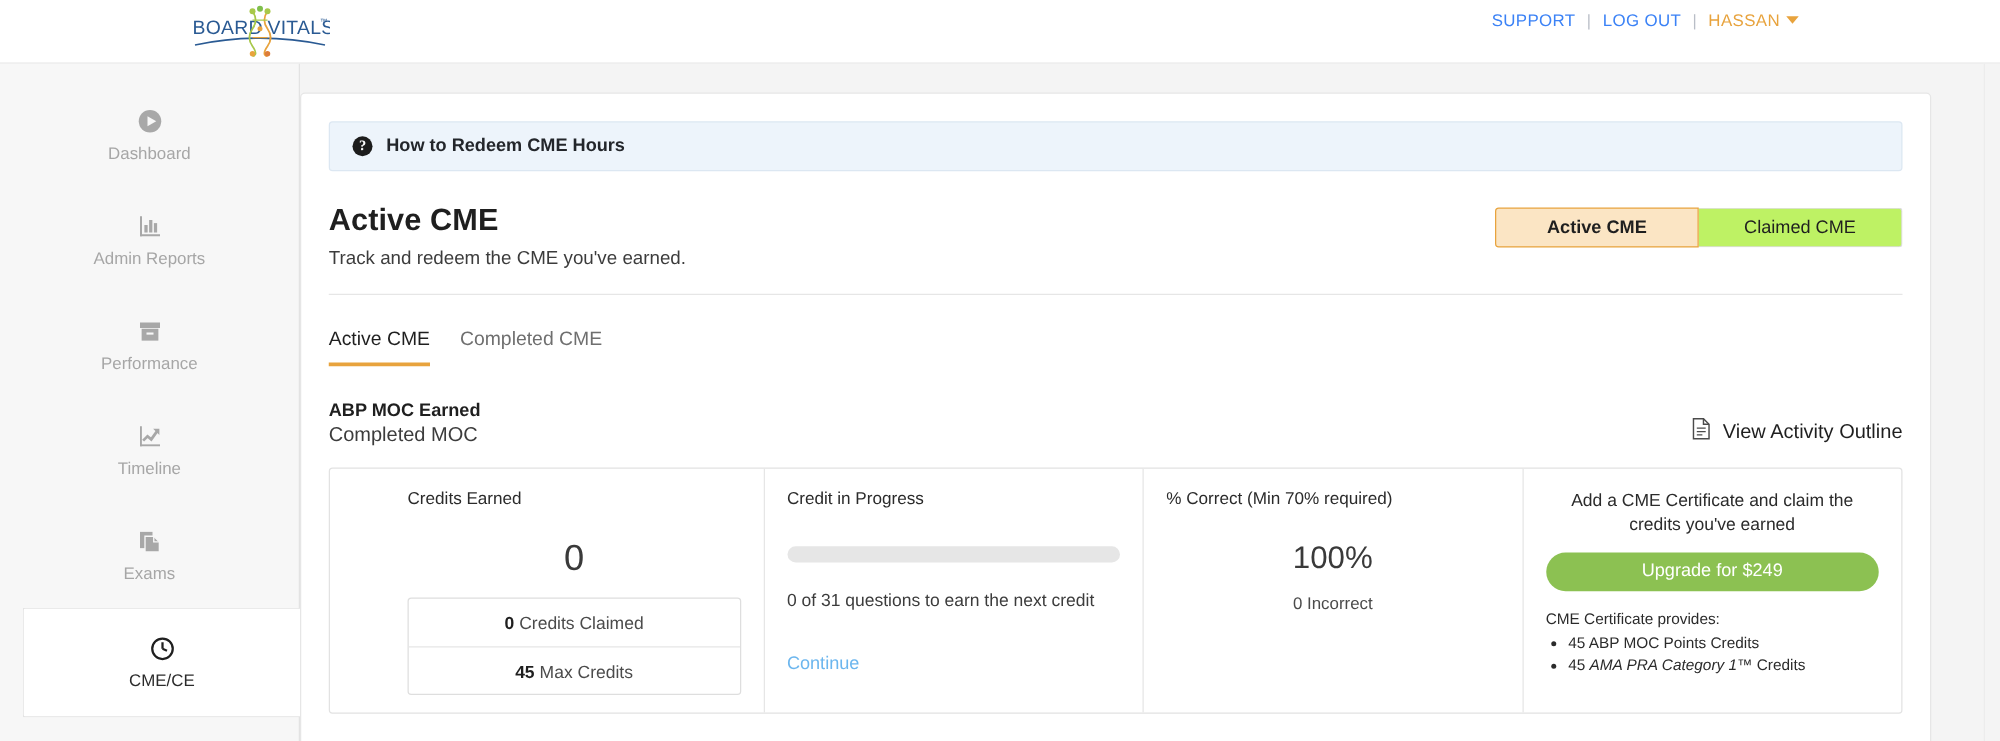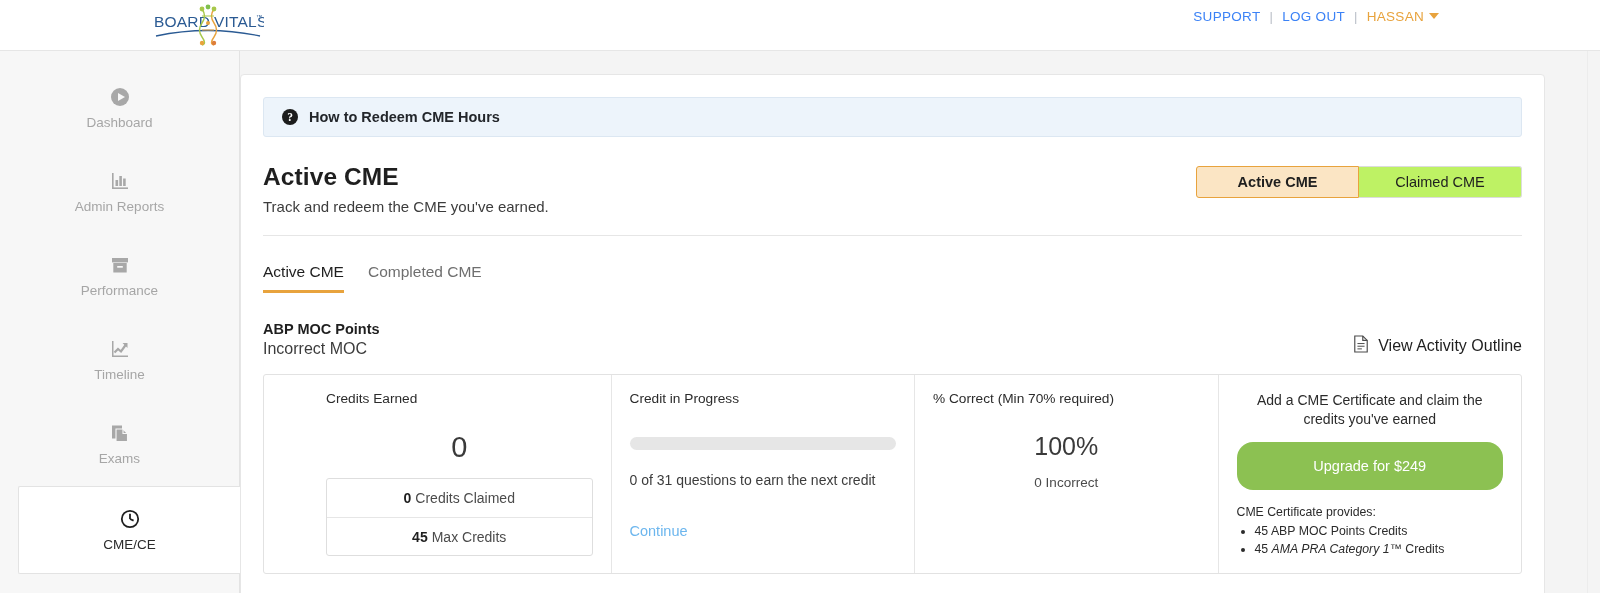--- a/index.html
+++ b/index.html
@@ -158,21 +158,21 @@
   }
 
   .pct { text-align: center; font-size: 25px; color: #3a3a3a; margin-top: 28px; line-height: 1; }
   .pct-sub { text-align: center; font-size: 13.5px; color: #4b4b4b; margin-top: 16px; }
 
   .promo-text {
     text-align: center; font-size: 14px; color: #2b2b2b; line-height: 1.35;
     padding: 0 6px;
   }
   .upgrade-btn {
-    display: block; width: 100%; height: 48px; margin-top: 13px;
+    display: block; width: 100%; height: 31px; margin-top: 13px;
     background: #8cc152; border: none; border-radius: 16px;
     color: #ffffff; font-size: 14.5px; cursor: pointer;
     font-family: "Liberation Sans", sans-serif;
   }
   .provides { font-size: 12.3px; color: #2b2b2b; margin-top: 15px; }
   .provides ul { margin: 3px 0 0 18px; }
   .provides li { font-size: 12.3px; color: #2b2b2b; line-height: 1.5; }
   .provides li i { font-style: italic; }
 
   .vscroll {
@@ -309,22 +309,22 @@
 
       <div class="hrule"></div>
 
       <div class="tabs">
         <div class="tab on">Active CME</div>
         <div class="tab">Completed CME</div>
       </div>
 
       <div class="activity-row">
         <div>
-          <div class="act-name">ABP MOC Points</div>
-          <div class="act-sub">Incorrect MOC</div>
+          <div class="act-name">ABP MOC Earned</div>
+          <div class="act-sub">Completed MOC</div>
         </div>
         <div class="outline-link">
           <span>
             <svg viewBox="0 0 18 20" width="16" height="18">
               <path d="M2 1 h9 l5 5 v13 h-14 z" fill="#fff" stroke="#4b4b4b" stroke-width="1.3"></path>
               <path d="M11 1 v5 h5" fill="none" stroke="#4b4b4b" stroke-width="1.3"></path>
               <line x1="5" y1="9.5" x2="13" y2="9.5" stroke="#4b4b4b" stroke-width="1.1"></line>
               <line x1="5" y1="12.5" x2="13" y2="12.5" stroke="#4b4b4b" stroke-width="1.1"></line>
               <line x1="5" y1="15.5" x2="10" y2="15.5" stroke="#4b4b4b" stroke-width="1.1"></line>
             </svg>

